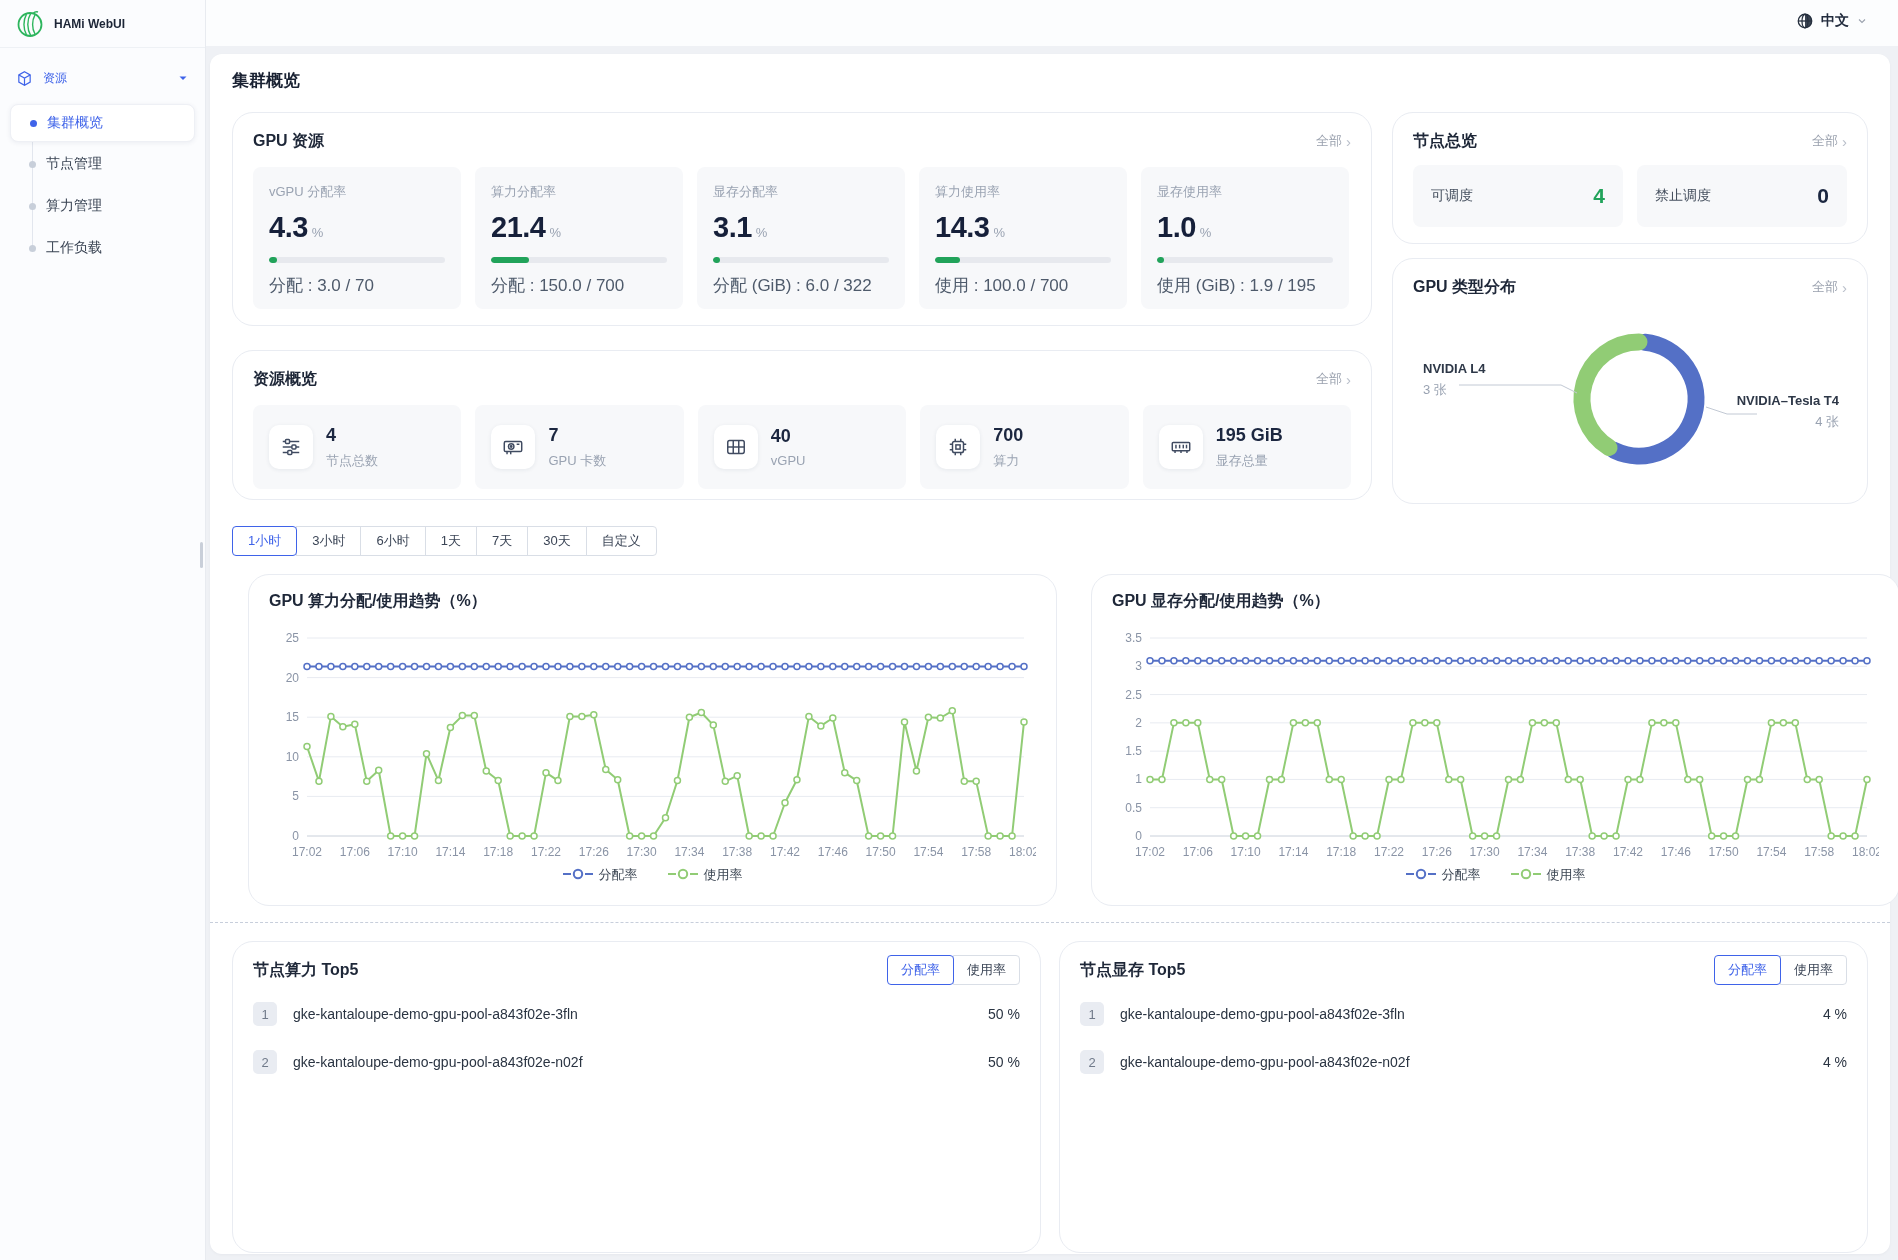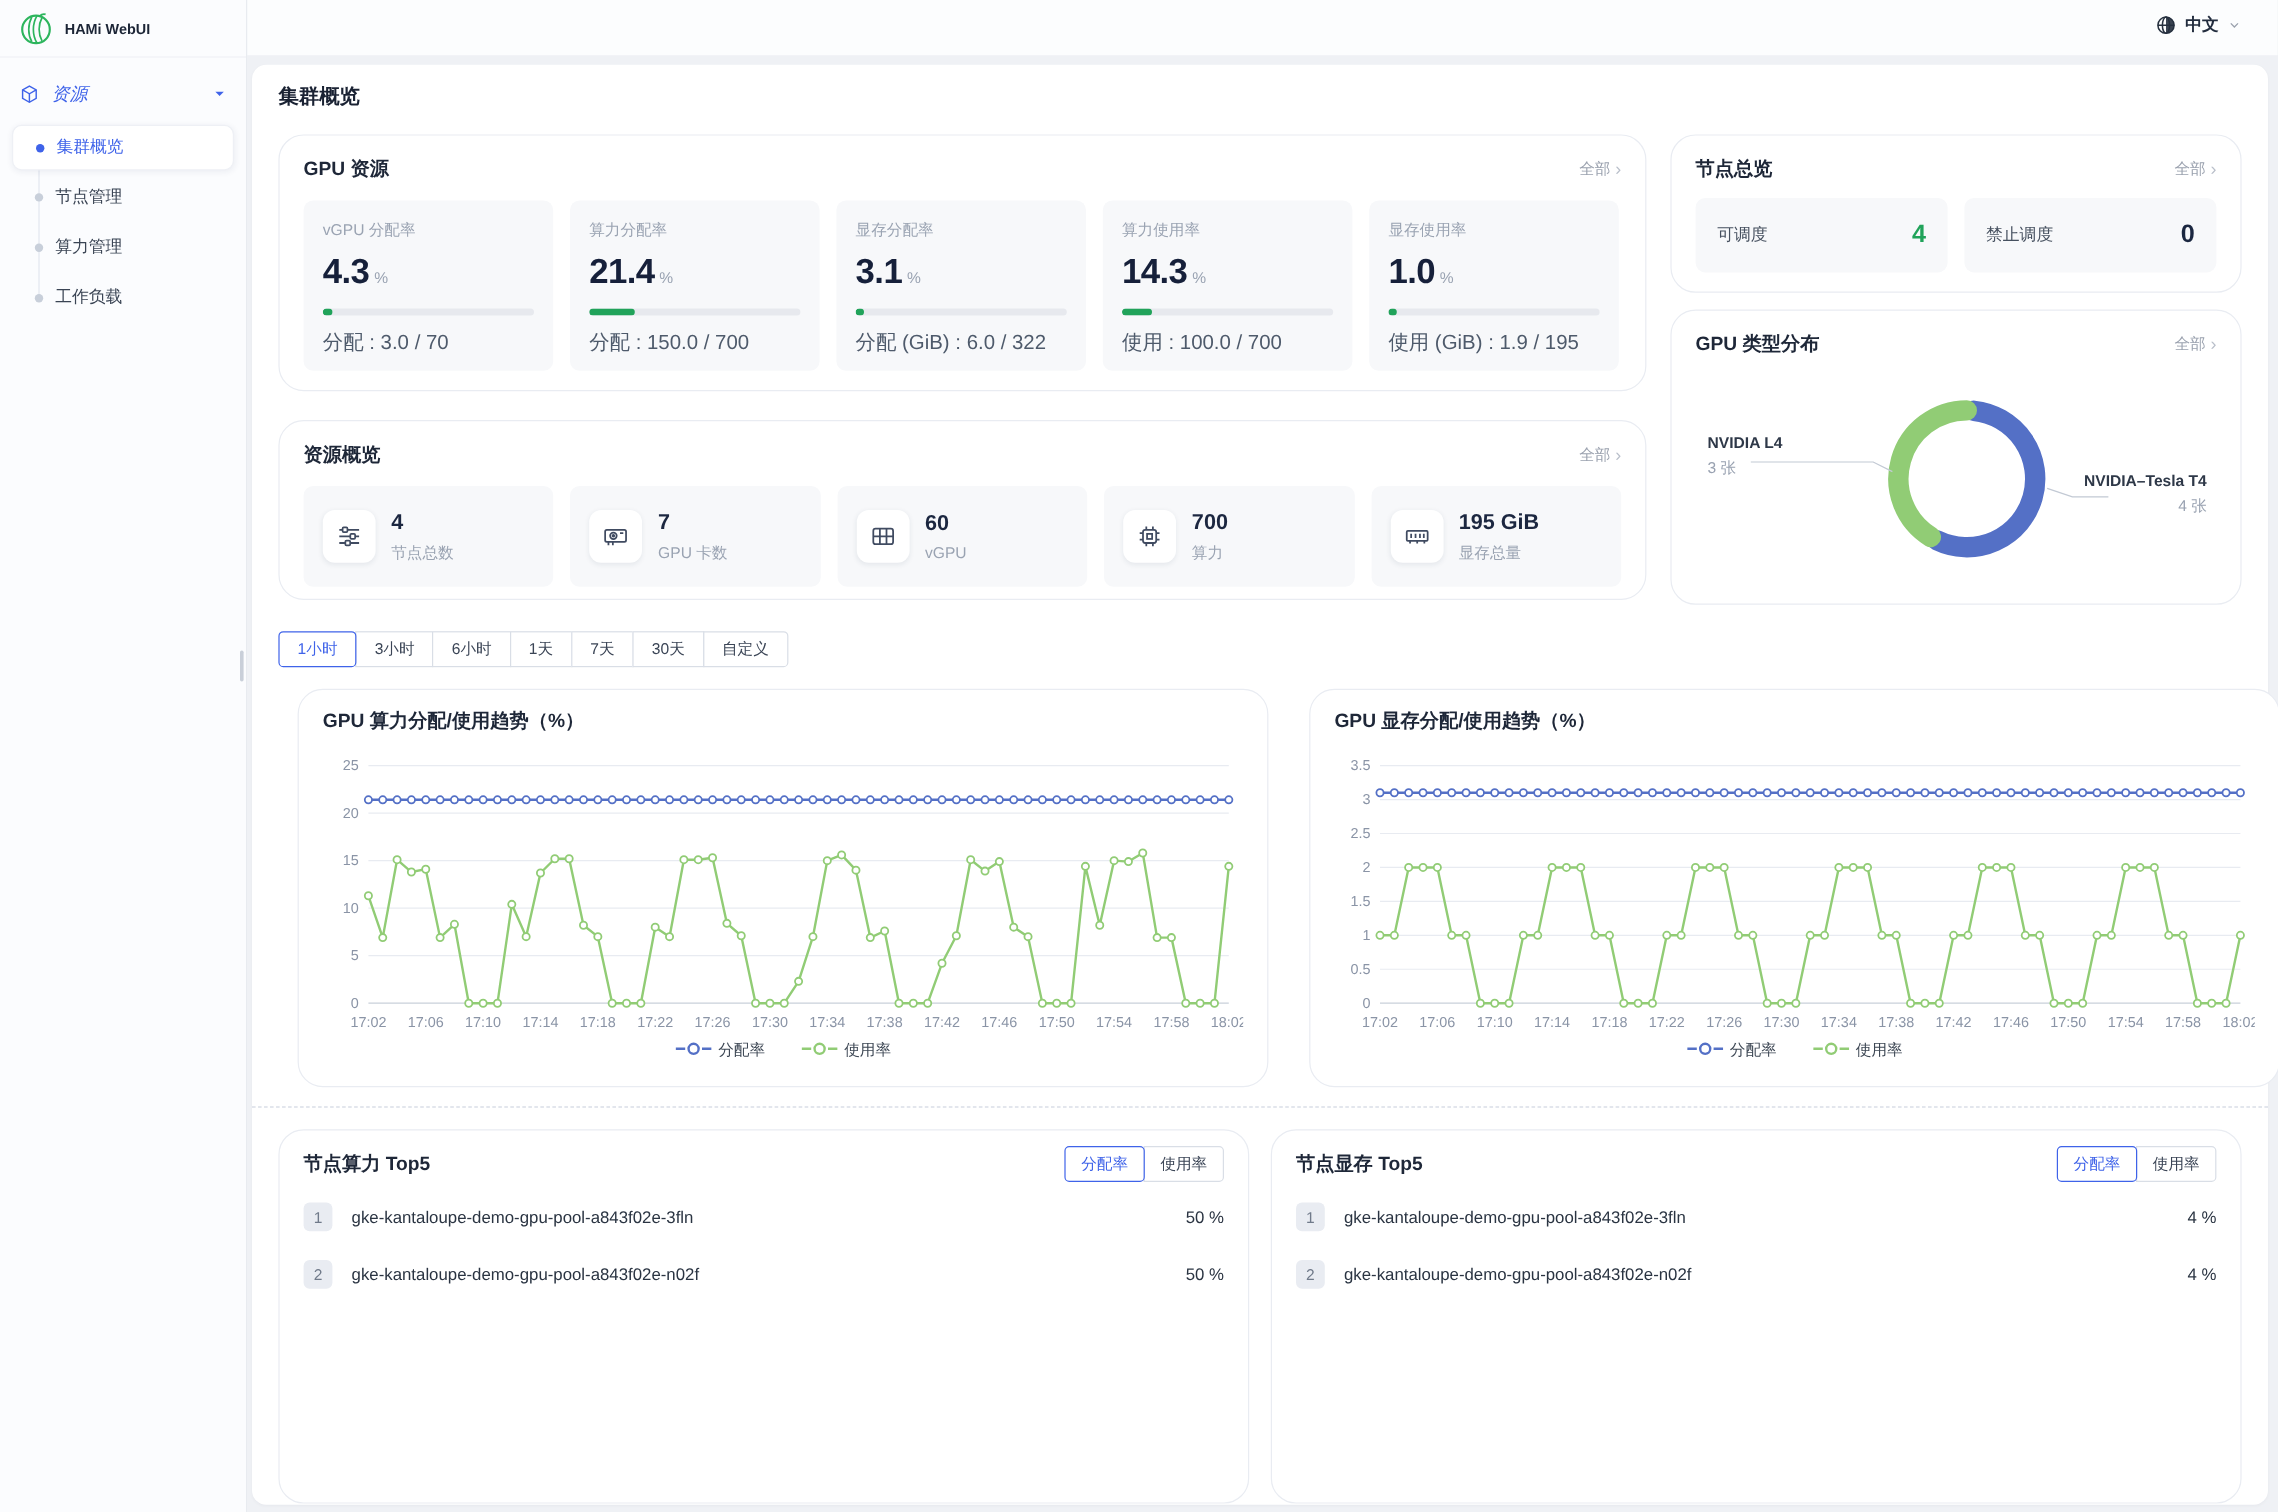--- a/index.html
+++ b/index.html
@@ -15,21 +15,21 @@
   .lang{ position:absolute; right:30px; top:12px; display:flex; align-items:center; gap:7px;
     font-size:14px; font-weight:700; color:#222c3e; cursor:pointer; }
   .lang svg{ display:block; }
   
   .sidebar{ position:absolute; left:0; top:0; width:206px; height:1260px; background:#fbfcfe;
     border-right:1px solid #e8ebf0; z-index:5; }
   .logo-row{ display:flex; align-items:center; gap:10px; padding:9px 16px; height:48px;
     border-bottom:1px solid #eef1f5; }
   .brand-title{ font-size:12px; font-weight:700; color:#1c2536; }
   .menu-group{ display:flex; align-items:center; gap:10px; padding:0 16px; height:40px;
-    margin-top:10px; color:var(--accent); font-size:15px; cursor:pointer;font-style:italic; }
+    margin-top:10px; color:var(--accent); font-size:12px; cursor:pointer; }
   .menu-group .grow{ flex:1; }
   .submenu{ position:relative; margin-top:6px; }
   .rail{ position:absolute; left:32px; top:14px; bottom:22px; width:1px; background:#e2e6ee; }
   .sub-item{ position:relative; display:flex; align-items:center; height:40px; padding-left:46px;
     font-size:14px; color:#3a4454; cursor:pointer; }
   .sub-item .dot{ position:absolute; left:29px; width:7px; height:7px; border-radius:50%;
     background:#c8cfda; }
   .sub-item.active{ background:#fff; border:1px solid #eef0f5; border-radius:8px;
     margin:0 10px 2px 10px; padding-left:36px; height:38px; color:var(--accent);
     box-shadow:0 1px 5px rgba(30,45,80,.07); }
@@ -304,21 +304,21 @@
           <div class="res-tile">
             <span class="icon-box">
               <svg width="22" height="22" viewBox="0 0 24 24" fill="none" stroke="#404b61" stroke-width="1.6">
                 <rect x="3" y="5" width="18" height="14" rx="2"></rect>
                   <line x1="9" y1="5" x2="9" y2="19"></line>
                 <line x1="15" y1="5" x2="15" y2="19"></line>
                   <line x1="3" y1="12" x2="21" y2="12"></line>
               </svg>
             </span>
             <span>
-              <div class="res-val">60</div>
+              <div class="res-val">40</div>
               <div class="res-lab">vGPU</div>
             </span>
           </div>
           <div class="res-tile">
             <span class="icon-box">
               <svg width="22" height="22" viewBox="0 0 24 24" fill="none" stroke="#404b61" stroke-width="1.6">
                 <rect x="6" y="6" width="12" height="12" rx="2"></rect>
                   <rect x="9.7" y="9.7" width="4.6" height="4.6"></rect>
                 <line x1="9" y1="6" x2="9" y2="3"></line>
                   <line x1="15" y1="6" x2="15" y2="3"></line>

